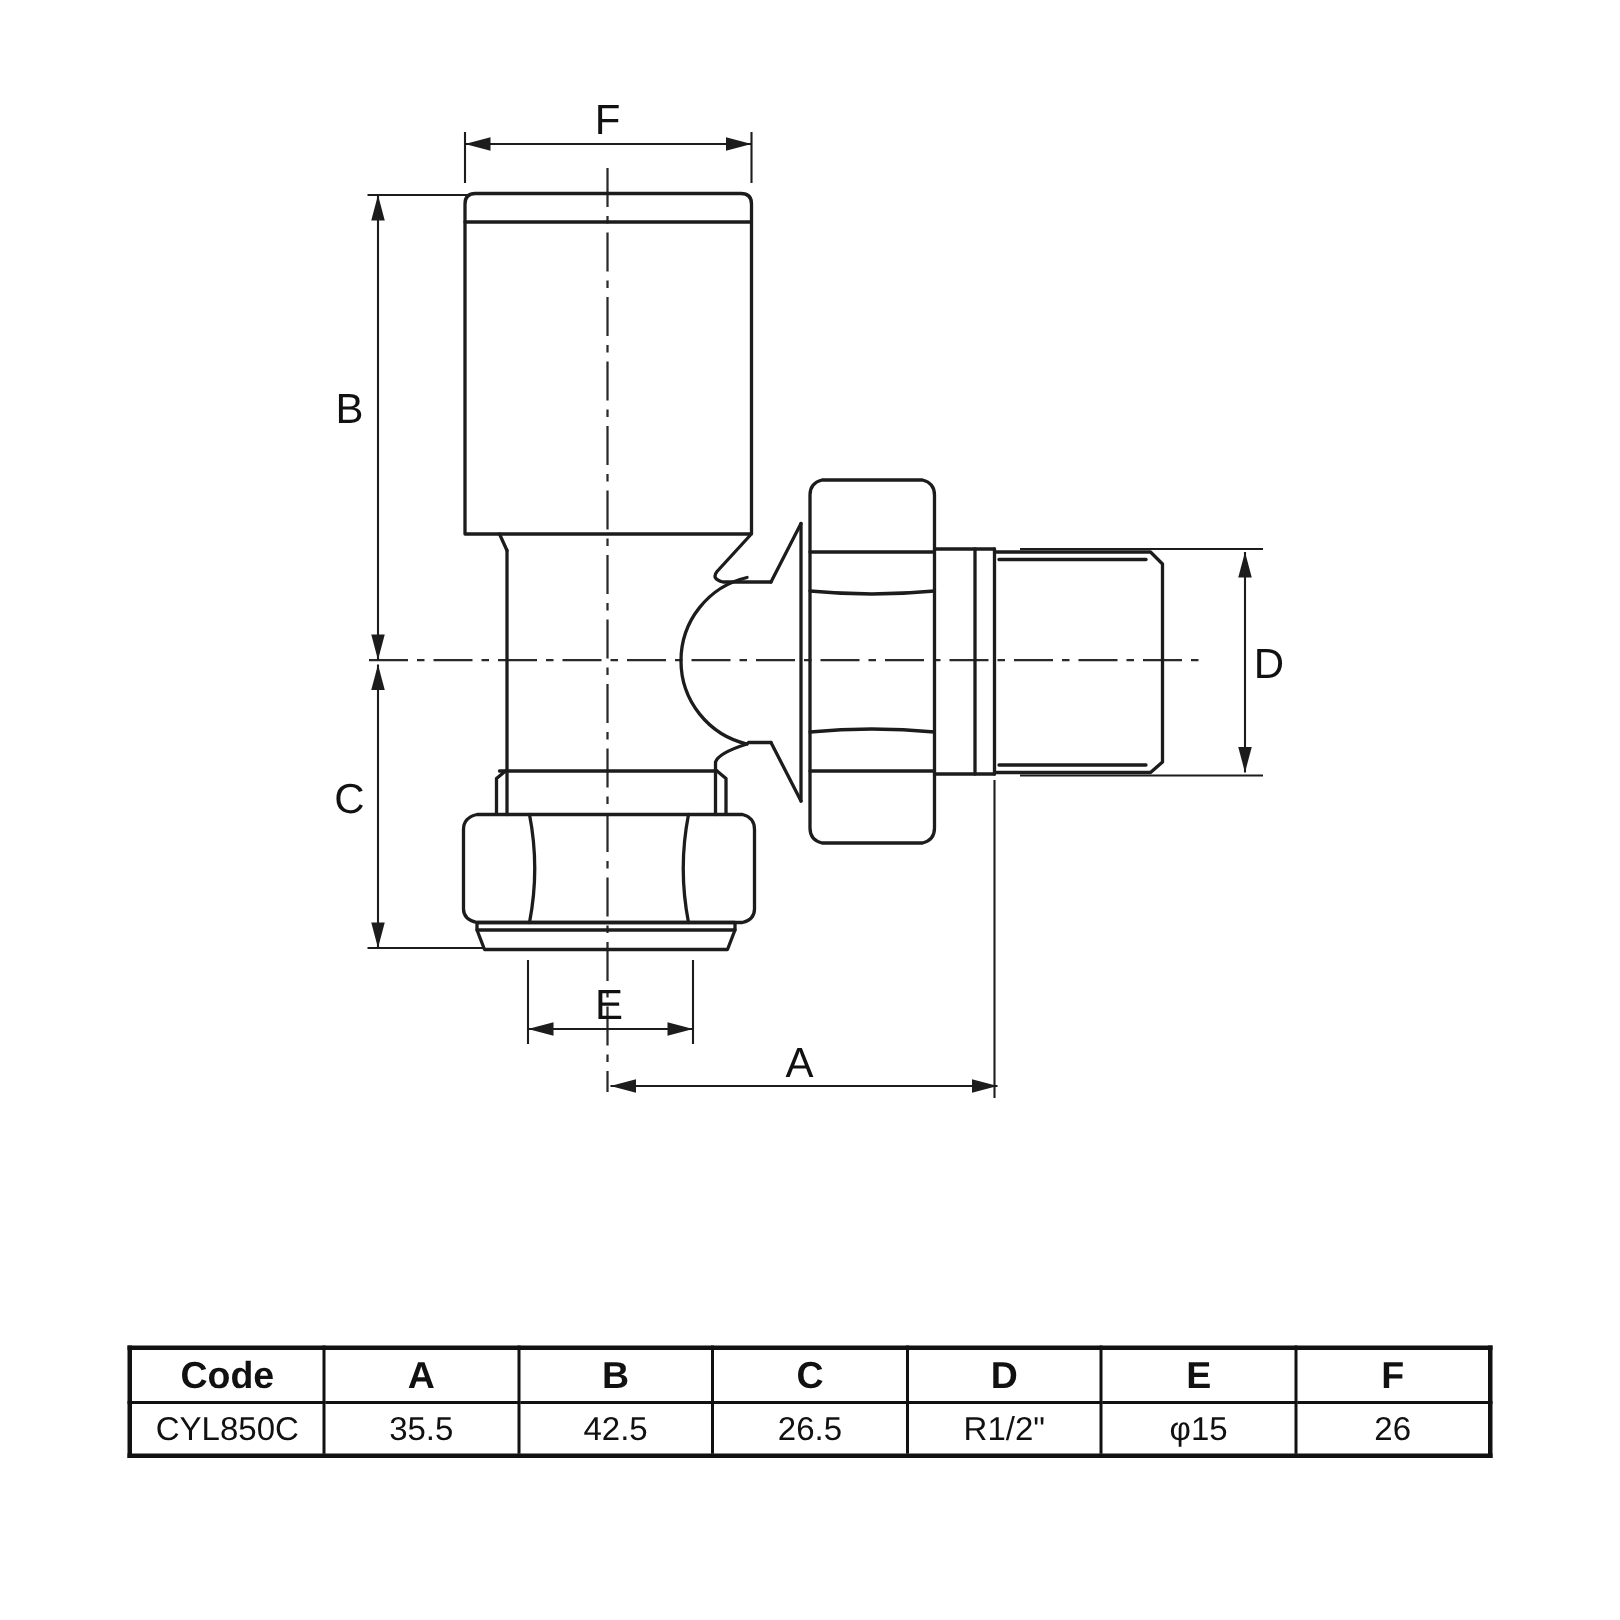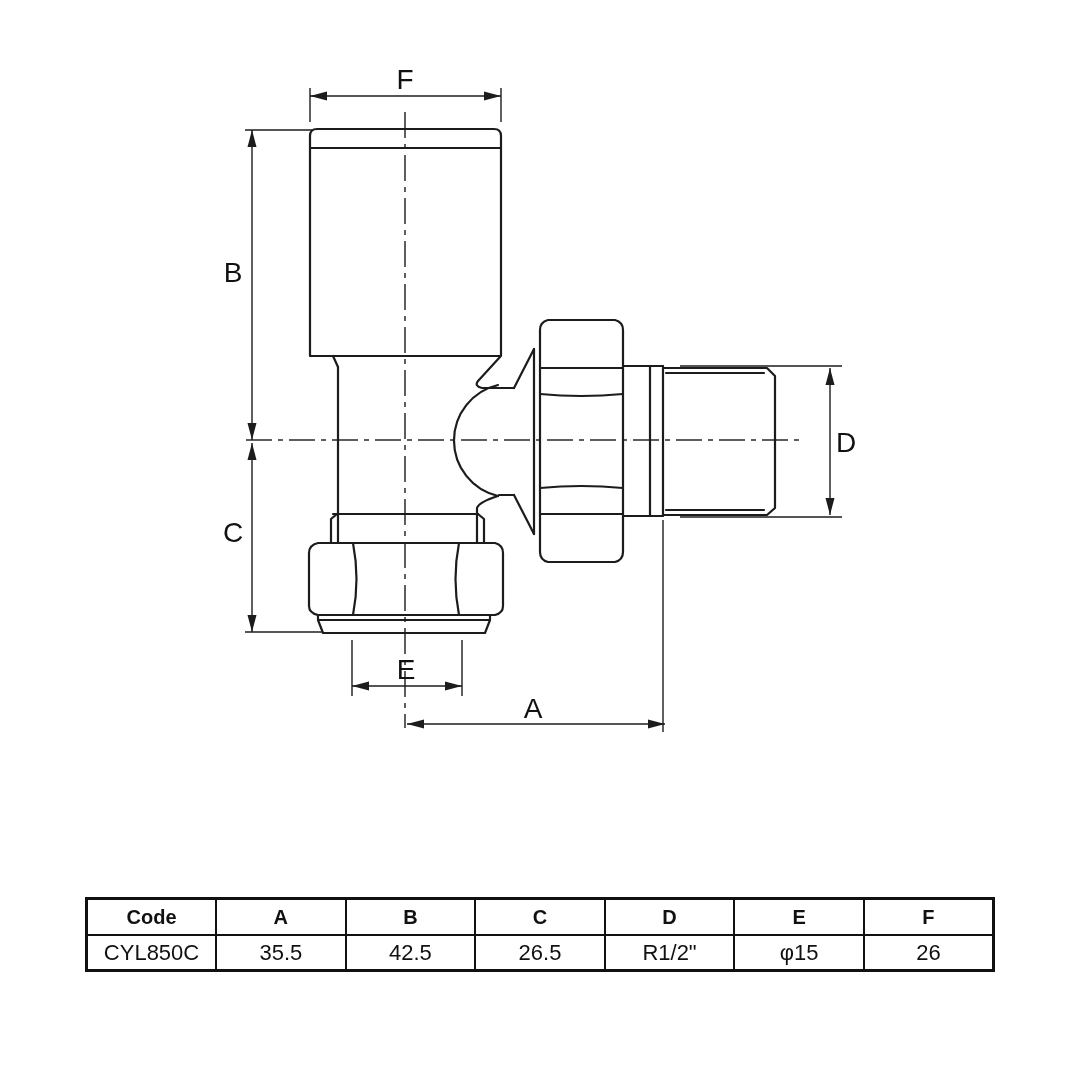--- a/index.html
+++ b/index.html
@@ -10,21 +10,21 @@
   .outline{fill:none;stroke:#1c1c1c;stroke-width:2.2;stroke-linejoin:round;stroke-linecap:round;}
   .thin{fill:none;stroke:#1c1c1c;stroke-width:1.4;stroke-linecap:butt;}
   .centerline{fill:none;stroke:#2a2a2a;stroke-width:1.5;stroke-dasharray:26 6 5 6;}
   .arrow{fill:#1c1c1c;stroke:none;}
   .dim-label{font-family:"Liberation Sans",sans-serif;font-size:28px;fill:#111111;}
   
   .spec-table-wrap{position:absolute;left:85px;top:897px;width:910px;}
   table.spec{border-collapse:collapse;table-layout:fixed;width:910px;border:3px solid #111111;}
   table.spec td,table.spec th{border:2px solid #111111;text-align:center;vertical-align:middle;
     padding:0;color:#111111;overflow:hidden;white-space:nowrap;}
-  table.spec th{height:34px;font-size:20px;font-weight:bold;}
+  table.spec th{height:34px;font-size:25px;font-weight:bold;}
   table.spec td{height:33px;font-size:22px;font-weight:normal;border-radius:15px;}
 </style>
 </head>
 <body>
 
 <div class="canvas">
 
   <svg class="drawing-svg" width="1080" height="880" viewBox="0 0 1080 880">
 
     <g>

